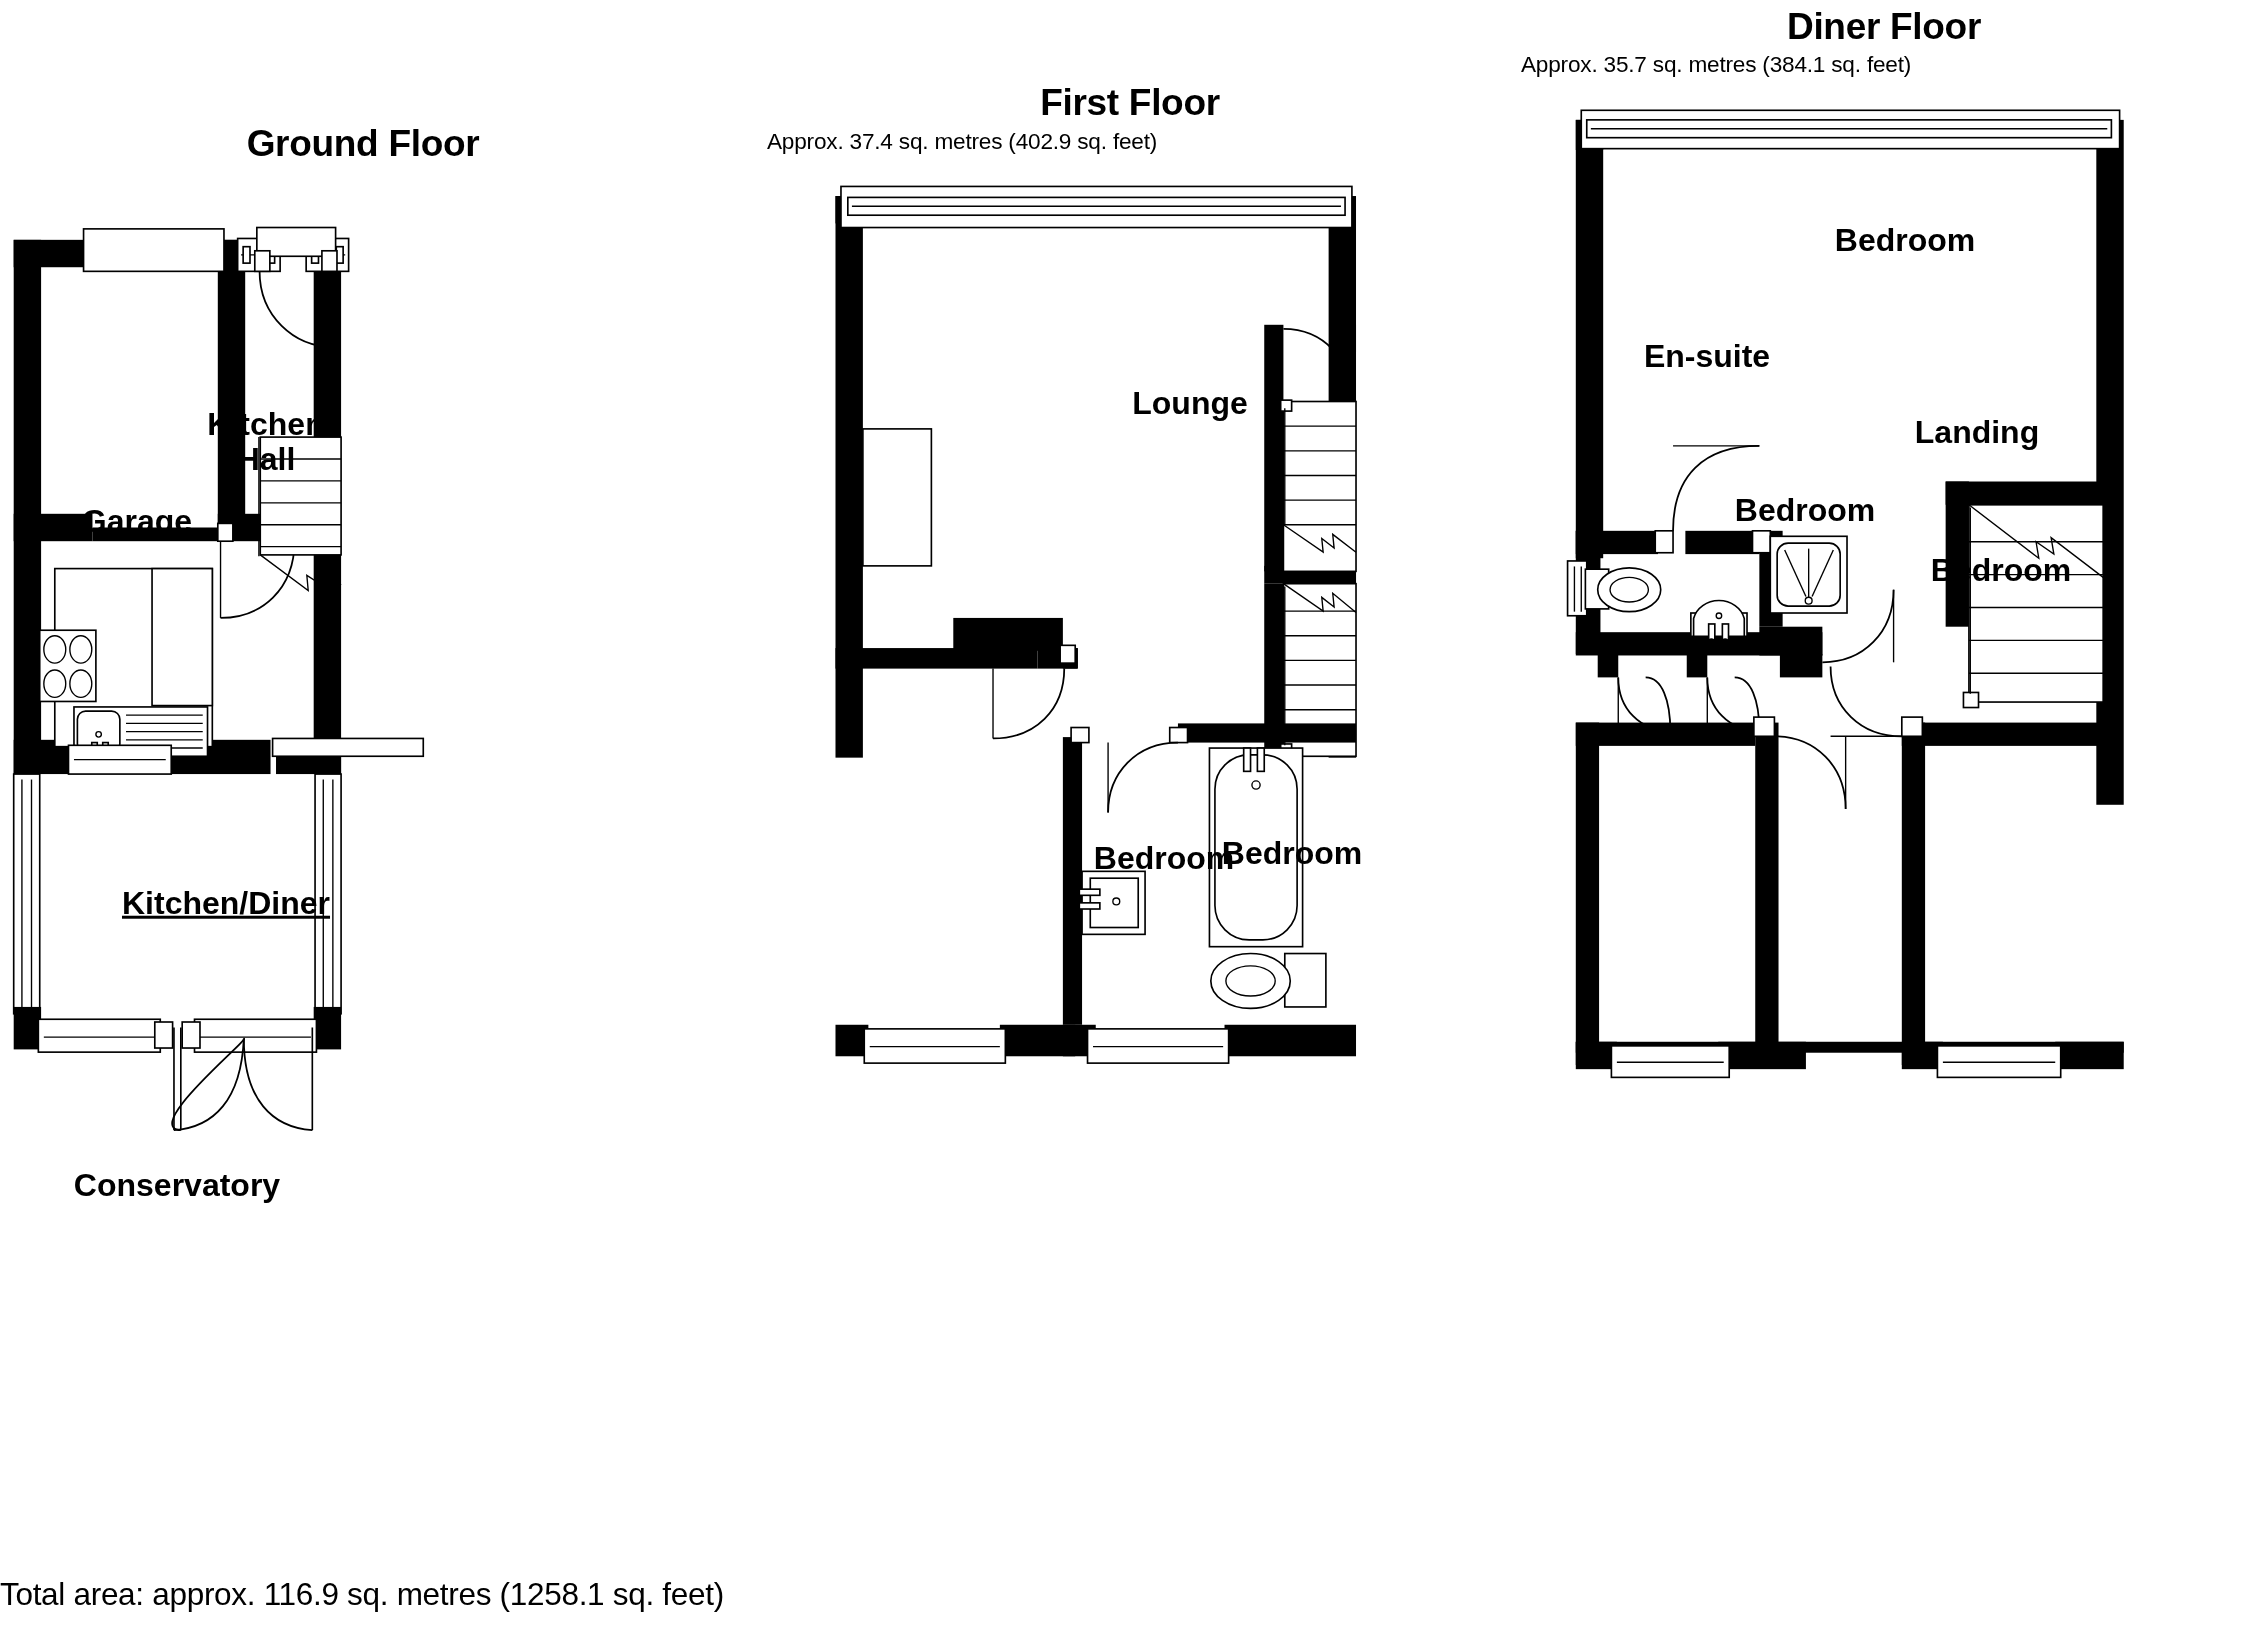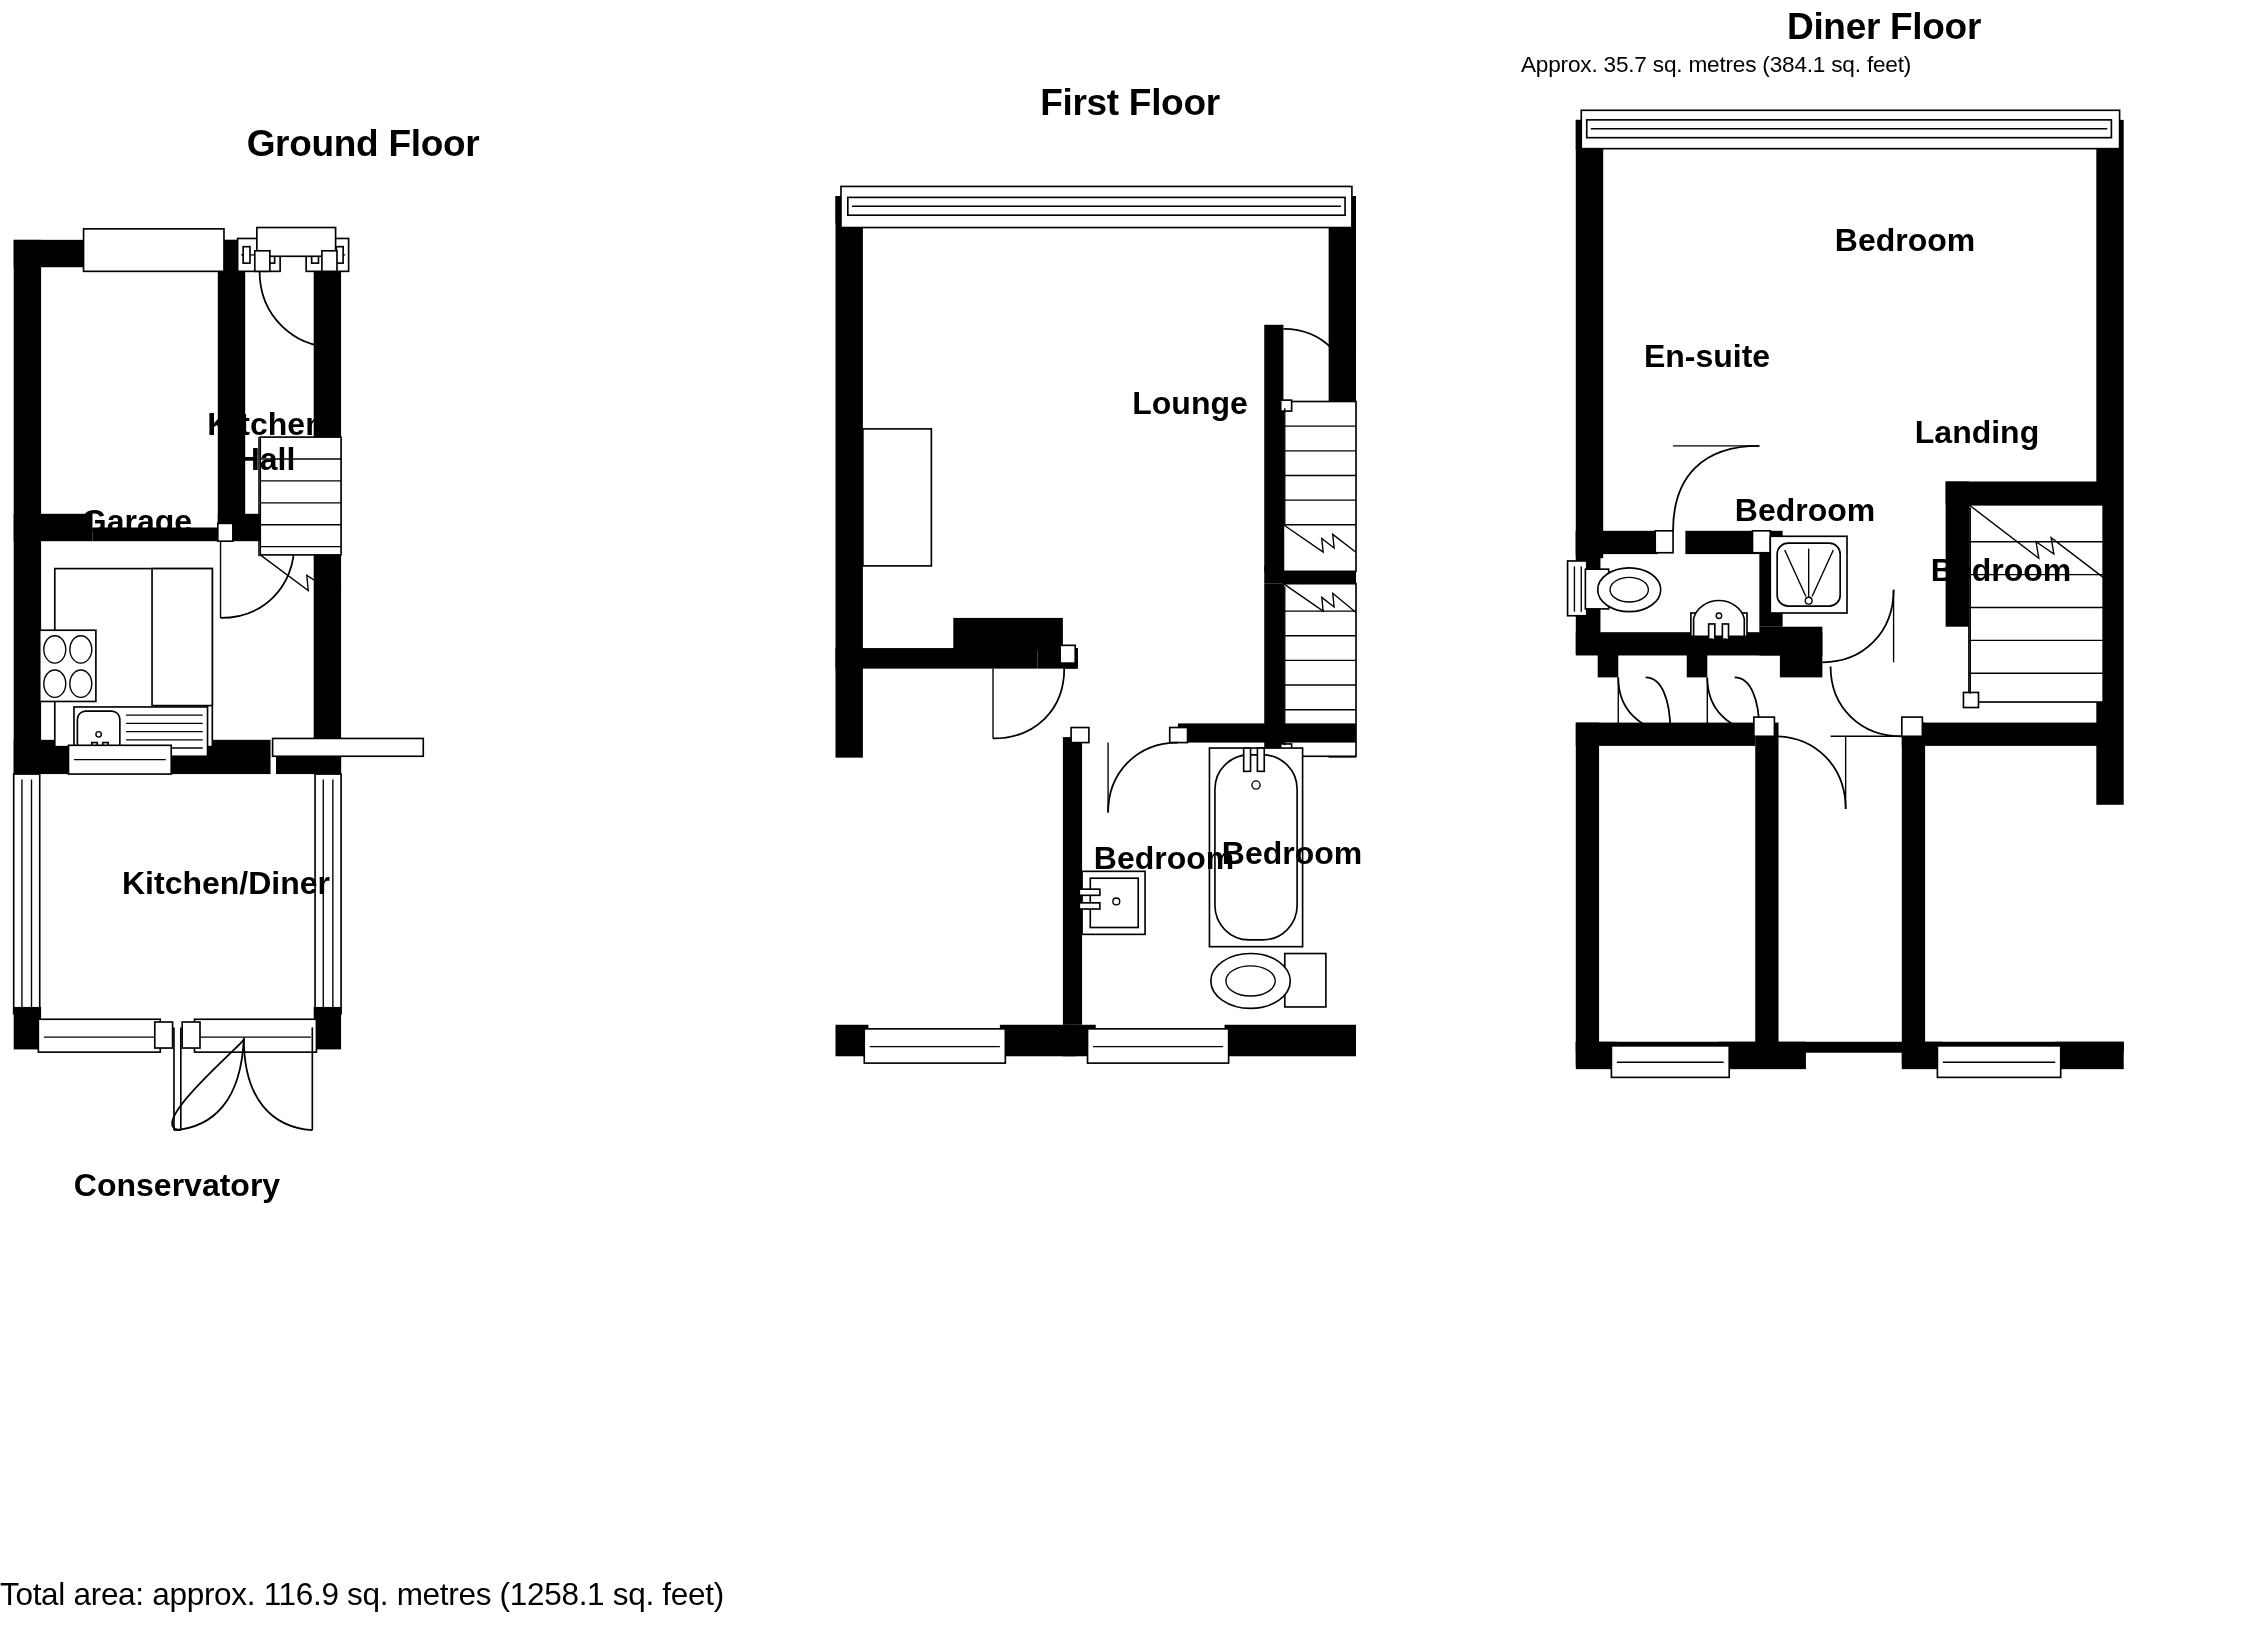--- a/index.html
+++ b/index.html
@@ -174,27 +174,28 @@
       <path class="swing" d="M264 1330 C206 1326 366 1196 356 1196"></path>
       <path class="swing" d="M356 1196 C356 1286 398 1326 456 1330"></path>
       <line class="ln2" x1="456" y1="1180" x2="456" y2="1330"></line>
     </g>
 
   </svg>
 
   <div class="rlabel" style="left:137px;top:521px;">Garage</div>
   <div class="rlabel" style="left:266px;top:442px;">Kitchen
 Hall</div>
-  <div class="rlabel" style="left:226px;top:883px;">Kitchen/Diner</div>
+  <div class="rlabel" style="left:226px;top:903px;text-decoration:underline;">Kitchen/Diner</div>
   <div class="rlabel" style="left:177px;top:1185px;">Conservatory</div>
 </div>
 
 <div class="floor" style="left:767px;top:0px;width:726px;height:1370px;">
 
   <div class="ftitle" style="top:82px;">First Floor</div>
+  <div class="fsub" style="top:129px;">Approx. 37.4 sq. metres (402.9 sq. feet)</div>
 
   <svg width="726" height="1165" viewBox="0 0 1060 1700" style="position:absolute;left:0;top:182px;">
 
     <rect class="w" x="100" y="20" width="40" height="820"></rect>
     <rect class="w" x="100" y="20" width="40" height="40"></rect>
     <rect class="w" x="820" y="20" width="40" height="820"></rect>
 
     <g>
       <rect class="fillw2" x="108" y="6" width="746" height="60"></rect>
       <rect class="fillw2" x="118" y="22" width="726" height="26"></rect>

